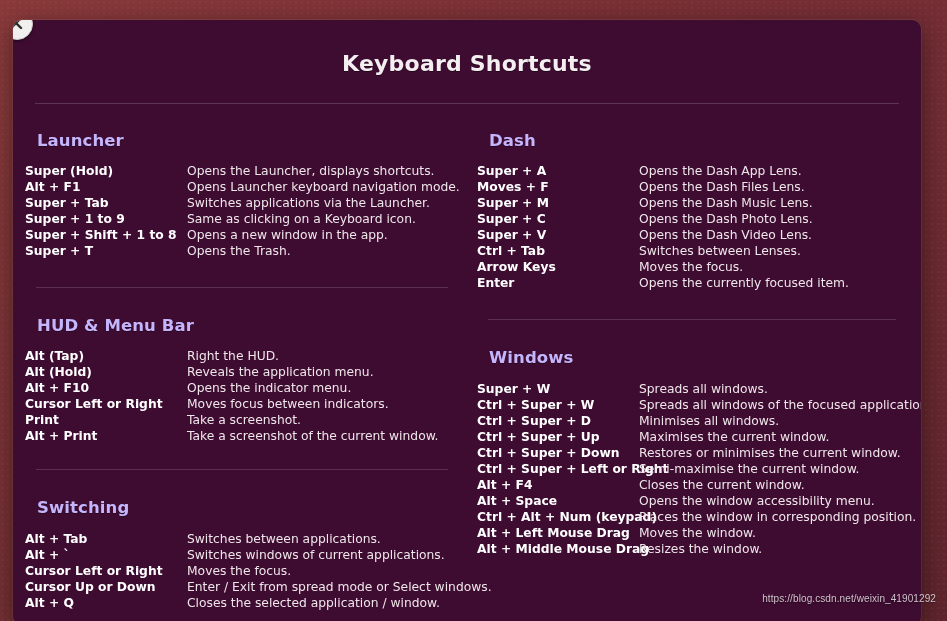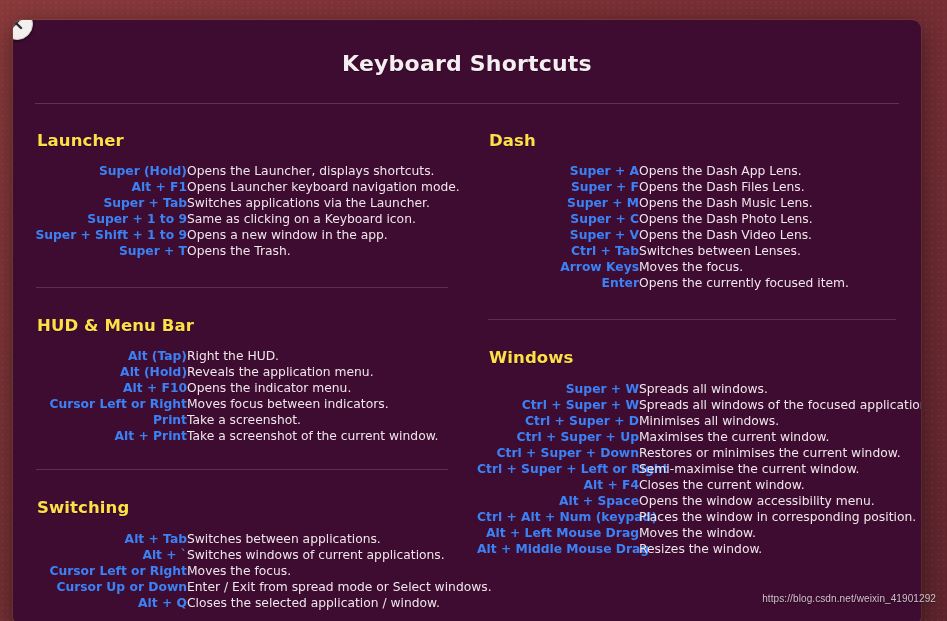--- a/index.html
+++ b/index.html
@@ -74,21 +74,21 @@
   .column.right { padding-left: 10px; padding-right: 14px; }
 
   .section { position: relative; }
   .section-rule {
     height: 1px;
     background: rgba(255,255,255,0.15);
     margin: 0 11px 0 11px;
   }
 
   .section-title {
-    color: #fde047;
+    color: #c4b5fd;
     font-size: 16.5px;
     font-weight: bold;
     padding-left: 12px;
     letter-spacing: 0.1px;
     text-shadow: 0 1px 0 rgba(0,0,0,0.35);
   }
 
   table.shortcut-table {
     border-collapse: collapse;
     border-spacing: 0;
@@ -99,23 +99,22 @@
     padding: 0;
     vertical-align: top;
     white-space: nowrap;
     line-height: 16px;
     font-size: 12.3px;
     height: 16px;
   }
   td.key {
     width: 162px;
     padding-left: 12px;
-    color: #3b82f6;
+    color: #ffffff;
     font-weight: bold;
-    text-align: right;
   }
   td.desc {
     color: #efe6ea;
     font-weight: normal;
   }
 
   
   #close-button {
     position: absolute;
     left: -12px;
@@ -181,21 +180,21 @@
             </tr>
             <tr>
               <td class="key">Super + Tab</td>
               <td class="desc">Switches applications via the Launcher.</td>
             </tr>
             <tr>
               <td class="key">Super + 1 to 9</td>
               <td class="desc">Same as clicking on a Keyboard icon.</td>
             </tr>
             <tr>
-              <td class="key">Super + Shift + 1 to 9</td>
+              <td class="key">Super + Shift + 1 to 8</td>
               <td class="desc">Opens a new window in the app.</td>
             </tr>
             <tr>
               <td class="key">Super + T</td>
               <td class="desc">Opens the Trash.</td>
             </tr>
           </tbody>
         </table>
       </div>
 
@@ -267,21 +266,21 @@
 
       <div class="section" style="margin-top:27px;">
         <div class="section-title">Dash</div>
         <table class="shortcut-table" style="margin-top:13px;">
           <tbody>
             <tr>
               <td class="key">Super + A</td>
               <td class="desc">Opens the Dash App Lens.</td>
             </tr>
             <tr>
-              <td class="key">Super + F</td>
+              <td class="key">Moves + F</td>
               <td class="desc">Opens the Dash Files Lens.</td>
             </tr>
             <tr>
               <td class="key">Super + M</td>
               <td class="desc">Opens the Dash Music Lens.</td>
             </tr>
             <tr>
               <td class="key">Super + C</td>
               <td class="desc">Opens the Dash Photo Lens.</td>
             </tr>

